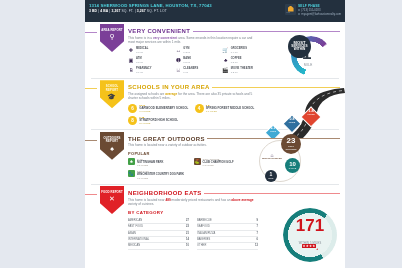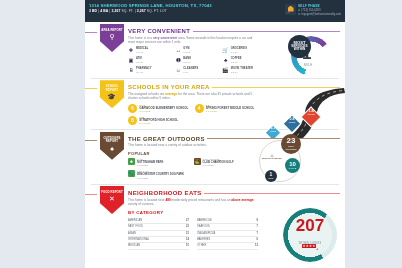--- a/index.html
+++ b/index.html
@@ -613,21 +613,21 @@
           <div class="cat">
               <span class="cn">OTHER</span>
               <span class="fill"></span>
               <span class="cv">12</span>
             </div>
         </div>
       </div>
     </div>
     <div class="eat-dial">
       <div class="arc"></div>
-      <div class="en">207</div>
+      <div class="en">171</div>
       <div class="stars">
         <span class="sbox">★★★★</span><span class="plus">+</span>
       </div>
       <div class="ew">WITHIN 5 MILES</div>
     </div>
   </div>
 
 </div>
 
 </body></html>

